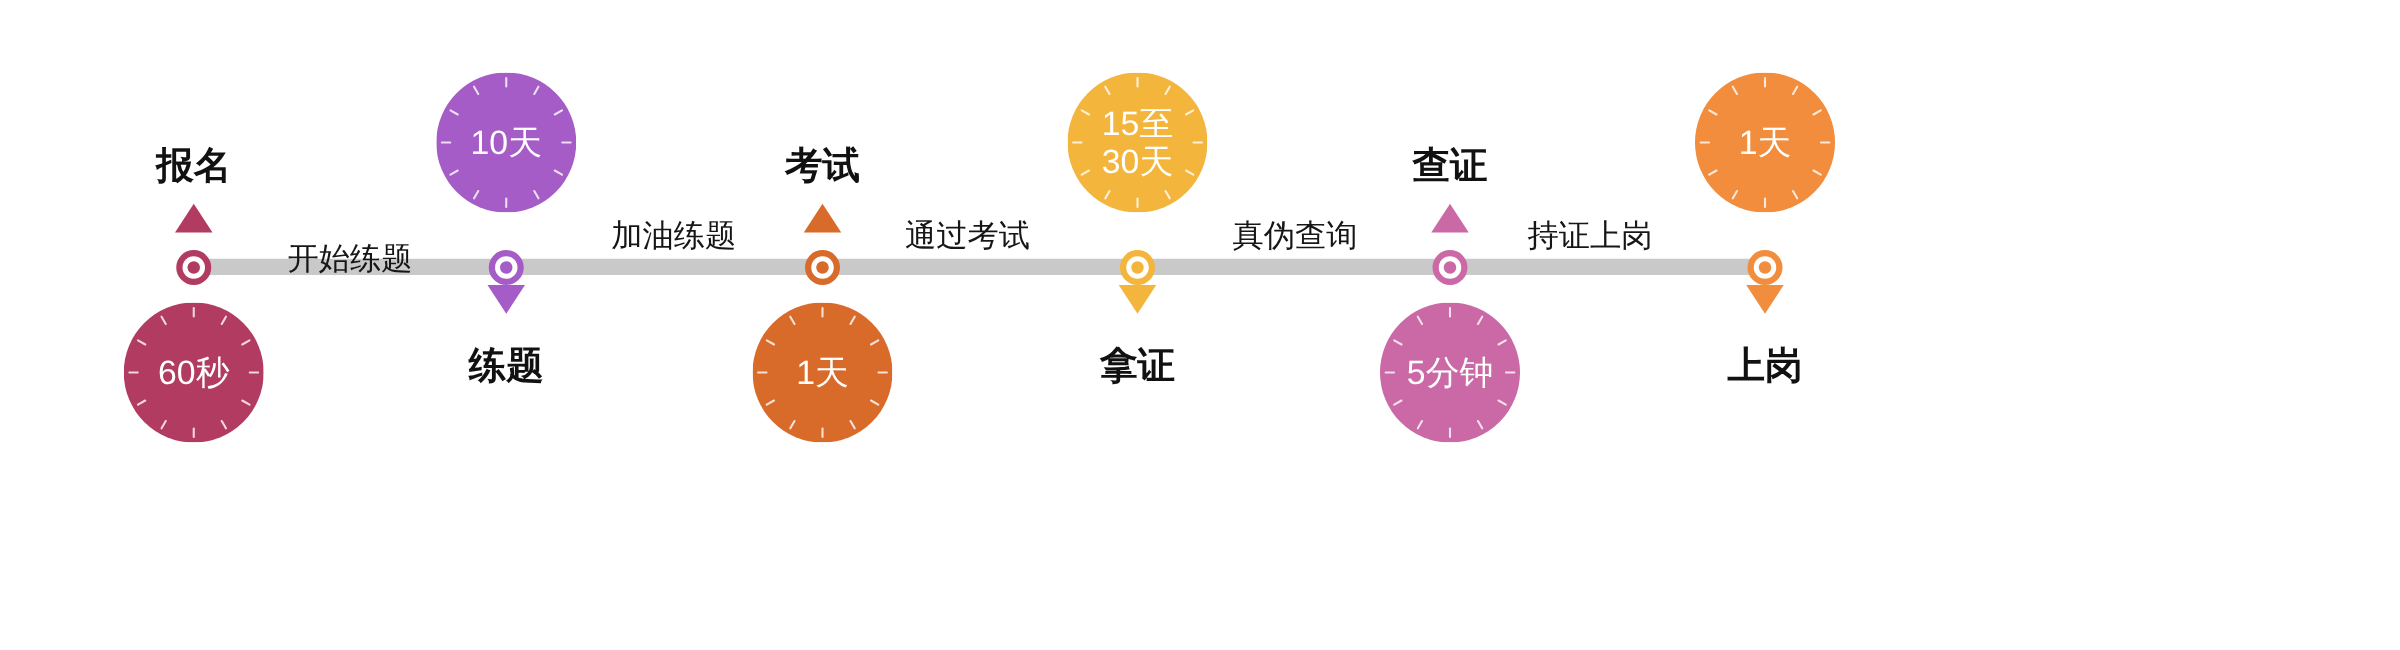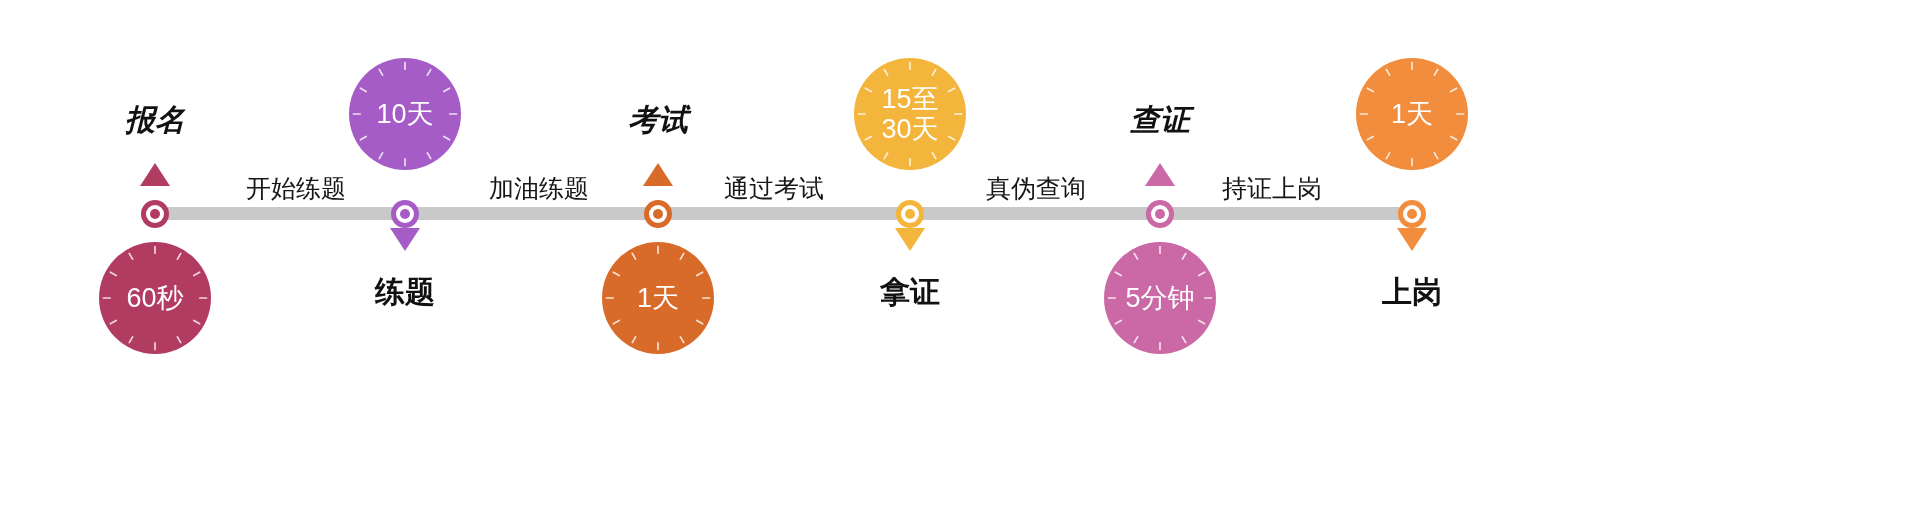--- a/index.html
+++ b/index.html
@@ -14,37 +14,37 @@
   .line {
     position: absolute; left: 148px; top: 207px;
     width: 1273px; height: 13px; border-radius: 7px;
     background: #c9c9c9;
   }
 
   .connector {
     position: absolute; top: 172px; transform: translateX(-50%);
     font-size: 25px; font-weight: 500; color: #161616; white-space: nowrap;
   }
-  .c0 { left: 296px; }
+  .c0 { left: 280px; margin-top: 18px; }
   .c1 { left: 539px; }
   .c2 { left: 774px; }
   .c3 { left: 1036px; }
   .c4 { left: 1272px; }
 
   .node { position: absolute; top: 0; height: 520px; width: 0; }
   .node > * { position: absolute; left: 0; transform: translateX(-50%); }
   .n0 { left: 155px; }
   .n1 { left: 405px; }
   .n2 { left: 658px; }
   .n3 { left: 910px; }
   .n4 { left: 1160px; }
   .n5 { left: 1412px; }
 
   .label { font-size: 30px; font-weight: 700; color: #111; white-space: nowrap; }
-  .label-above { top: 100px; font-style: italic; }
+  .label-above { top: 112px; }
   .label-below { top: 272px; }
 
   .tri { width: 0; height: 0; }
   .tri-up {
     top: 163px;
     border-left: 15px solid transparent; border-right: 15px solid transparent;
     border-bottom: 23px solid var(--c);
   }
   .tri-down {
     top: 228px;

